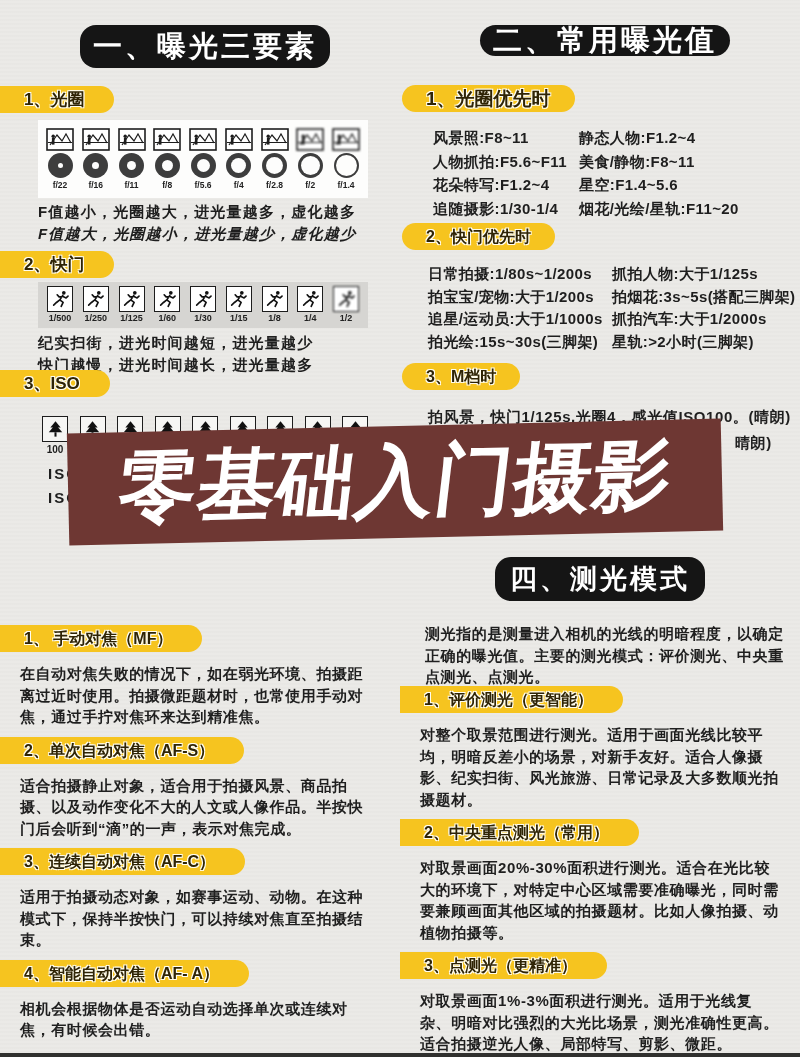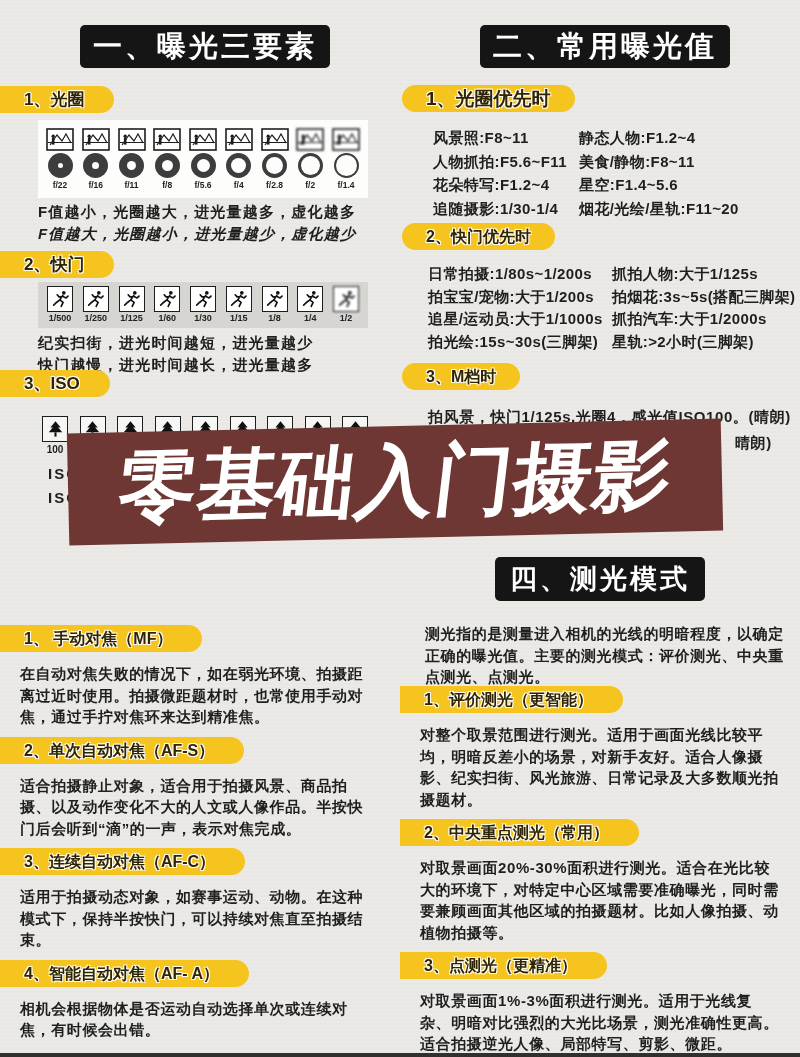--- a/index.html
+++ b/index.html
@@ -2,21 +2,21 @@
 <html style="--paper: #ebeae7; --black: #151515; --yellow: #f6c41f; --maroon: #6e3733;"><head>
 <meta charset="utf-8">
 <style>
   html,body{margin:0;padding:0;}
   body{font-family:"Liberation Sans","DejaVu Sans",sans-serif;}
   .page{position:relative;width:800px;height:1057px;overflow:hidden;
         background:var(--paper,#ebeae7);
         background-image:repeating-linear-gradient(0deg,rgba(0,0,0,.012) 0 2px,rgba(255,255,255,.02) 2px 4px);}
   .quad{position:absolute;}
   .hdr-black{position:absolute;background:var(--black,#151515);color:#fff;font-weight:800;
-             text-align:center;border-radius:5px;letter-spacing:3px;
+             text-align:center;border-radius:16px;letter-spacing:3px;
              display:flex;align-items:center;justify-content:center;}
   .pill{background:var(--yellow,#f6c41f);color:#2f2405;font-weight:800;
         text-shadow:1px 1px 0 #fffdf0,-1px -1px 0 #fffdf0,1px -1px 0 #fffdf0,-1px 1px 0 #fffdf0;
         font-size:17px;line-height:27px;height:27px;white-space:nowrap;}
   .pill-left{border-radius:0 16px 16px 0;padding:0 30px 0 24px;display:inline-block;}
   .pill-right{border-radius:16px;padding:0 24px;display:inline-block;}
   .note{font-weight:700;color:#1e1e1e;font-size:15px;line-height:22px;letter-spacing:1.2px;}
   .body-text{font-weight:700;color:#1f1f1f;font-size:15px;line-height:21.5px;letter-spacing:.6px;}
   
   .graphic-ap{position:absolute;left:38px;top:120px;width:330px;height:78px;background:#fdfdfc;
@@ -385,21 +385,21 @@
         </div>
       </div>
 
     <div class="iso-partial">
       <div>ISO</div>
       <div>ISO</div>
     </div>
   </div>
 
   <div class="quad" style="left:400px;top:0;width:400px;height:545px;">
-    <div class="hdr-black" style="left:80px;top:25px;width:250px;height:43px;font-size:29px;">二、常用曝光值</div>
+    <div class="hdr-black" style="left:80px;top:25px;width:250px;height:31px;font-size:29px;">二、常用曝光值</div>
 
     <div class="pill pill-right" style="position:absolute;left:2px;top:85px;font-size:19px;">1、光圈优先时</div>
     <div class="val-rows rows-ap" id="ap-rows" style="left:33px;top:126px;">
         <div class="val-row">
           <span class="val-cell">风景照:F8~11</span>
           <span class="val-cell">静态人物:F1.2~4</span>
         </div>
         <div class="val-row">
           <span class="val-cell">人物抓拍:F5.6~F11</span>
           <span class="val-cell">美食/静物:F8~11</span>

